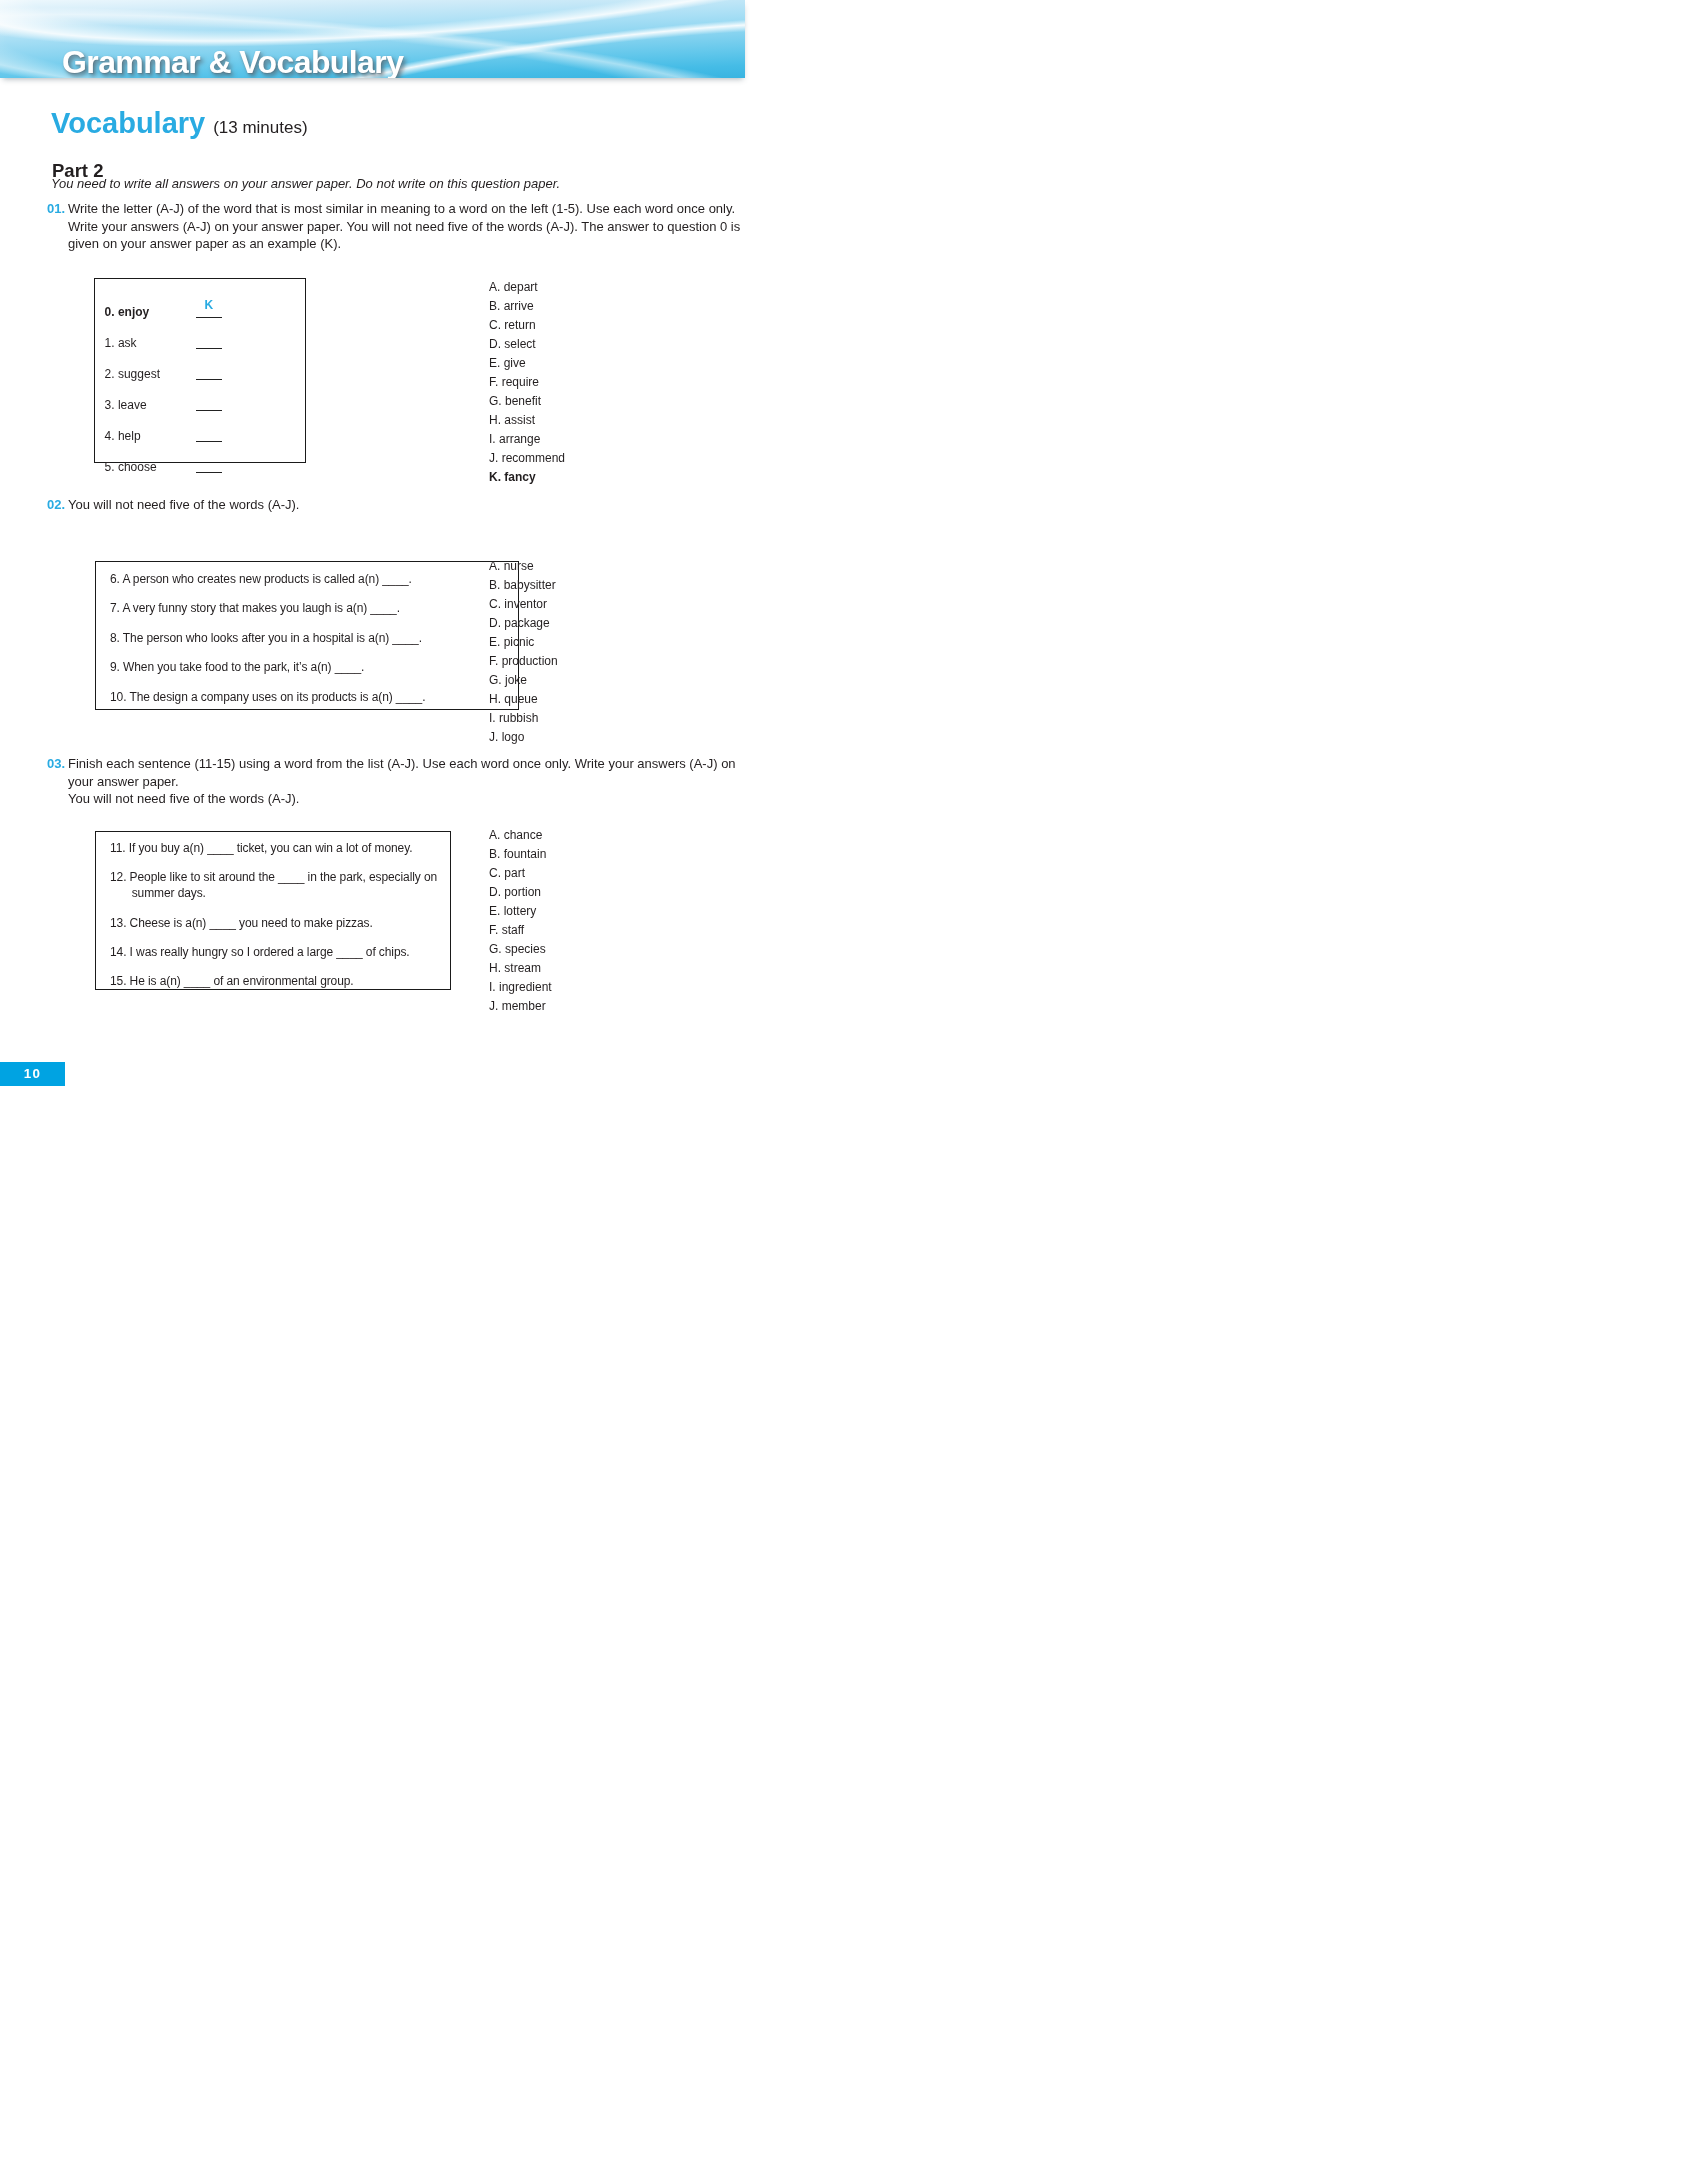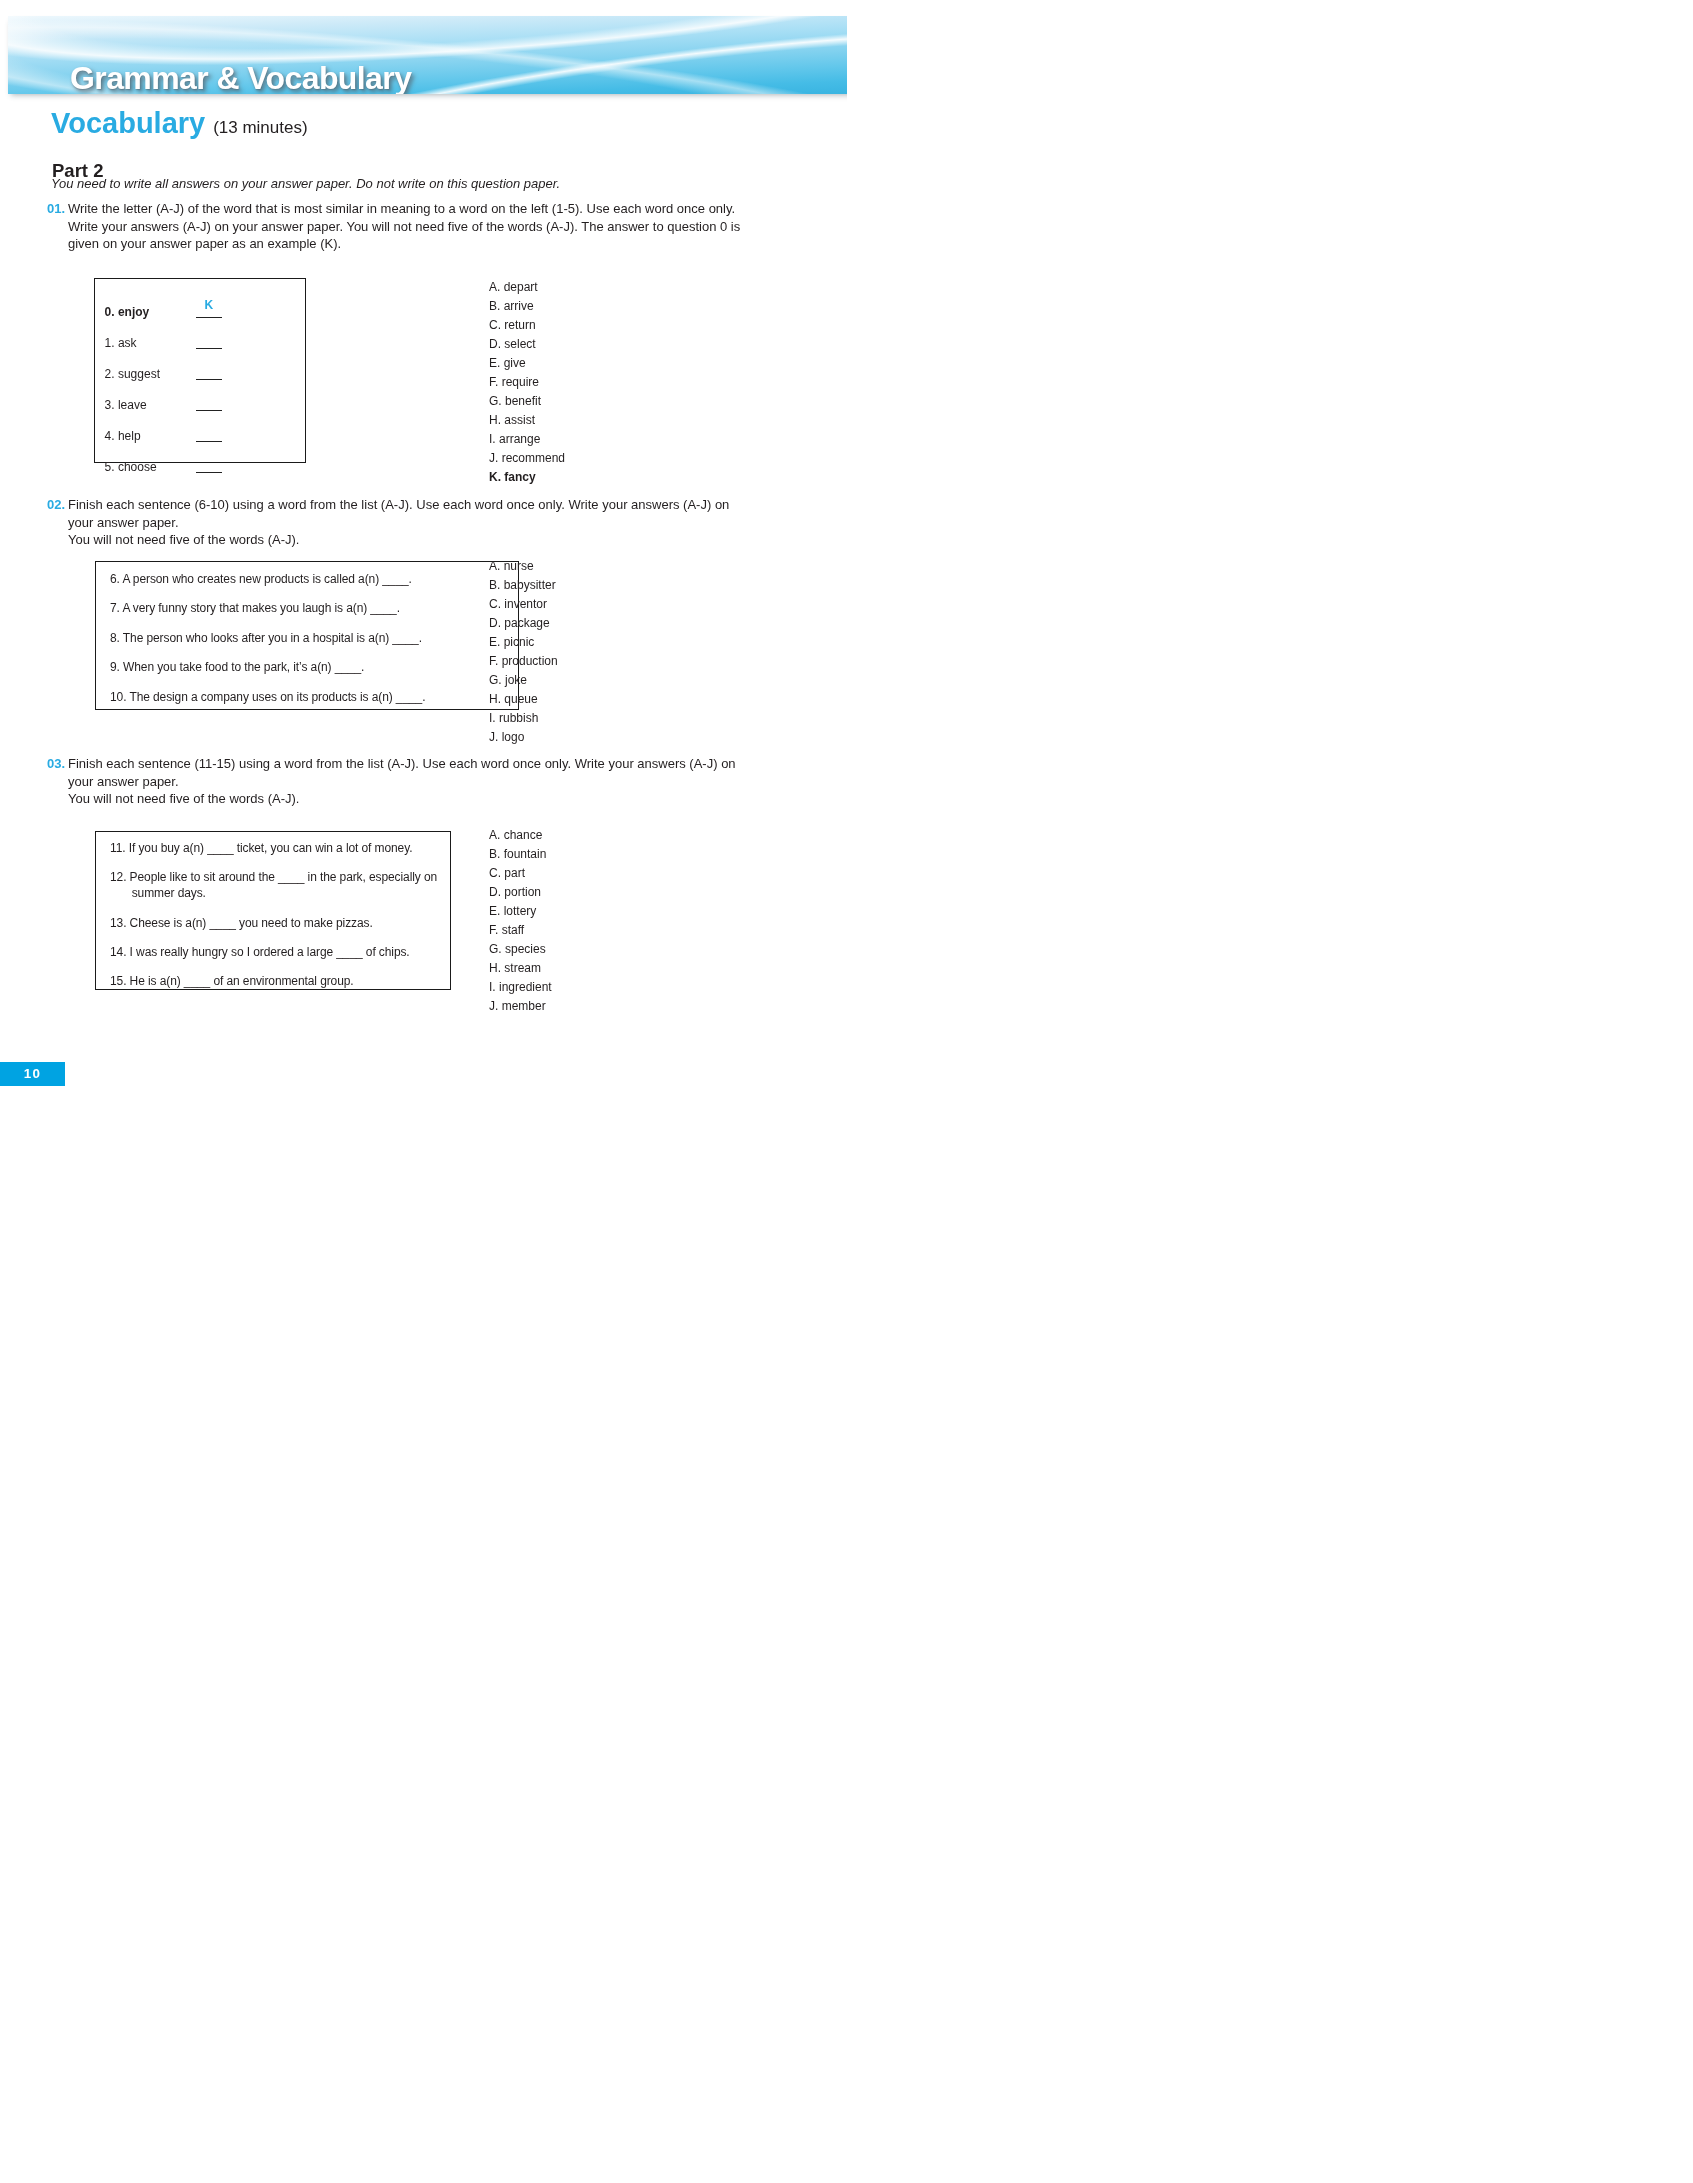--- a/index.html
+++ b/index.html
@@ -6,27 +6,26 @@
   #page{
     position:relative;
     width:847px;height:1092px;
     background:#ffffff;
     overflow:hidden;
     font-family:"Liberation Sans", sans-serif;
     color:#231f20;
   }
   
   .banner{
-    position:absolute;left:0;top:16px;width:847px;height:78px;
+    position:absolute;left:0;top:0;width:745px;height:78px;
     background:linear-gradient(178deg,
       #eef8fd 0%, #cdeaf8 18%, #a9dff5 38%,
       #8ad4f0 55%, #62c7eb 74%, #45bce6 88%, #39b4e1 100%);
     overflow:hidden;
     box-shadow:0 3.2px 5.7px -2.5px rgba(70,90,100,.45);
-    margin-left:8px;
   }
   .swoosh1{
     position:absolute;left:-10%;top:-120%;width:130%;height:170%;
     border-radius:50%;
     background:radial-gradient(closest-side, rgba(255,255,255,0) 78%, rgba(255,255,255,.85) 92%, rgba(255,255,255,0) 100%);
     transform:rotate(-4deg);
   }
   .swoosh2{
     position:absolute;left:20%;top:42%;width:120%;height:160%;
     border-radius:50%;
@@ -153,21 +152,20 @@
     <li>G. benefit</li>
     <li>H. assist</li>
     <li>I. arrange</li>
     <li>J. recommend</li>
     <li>K. fancy</li>
   </ul>
 
   <section class="ex" id="ex2">
     <span class="num">02.</span>
     <div class="lines">
-      <div>Finish each sentence (6-10) using a word from the list (A-J). Use each word once only. Write your answers (A-J) on your answer paper.</div>
       <div>You will not need five of the words (A-J).</div>
     </div>
   </section>
 
   <div class="abox" id="box2">
     <div class="s">6. A person who creates new products is called a(n) ____.</div>
     <div class="s">7. A very funny story that makes you laugh is a(n) ____.</div>
     <div class="s">8. The person who looks after you in a hospital is a(n) ____.</div>
     <div class="s">9. When you take food to the park, it’s a(n) ____.</div>
     <div class="s">10. The design a company uses on its products is a(n) ____.</div>

